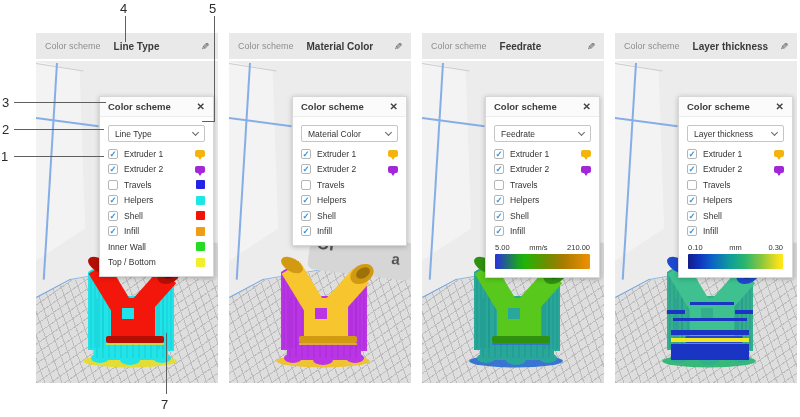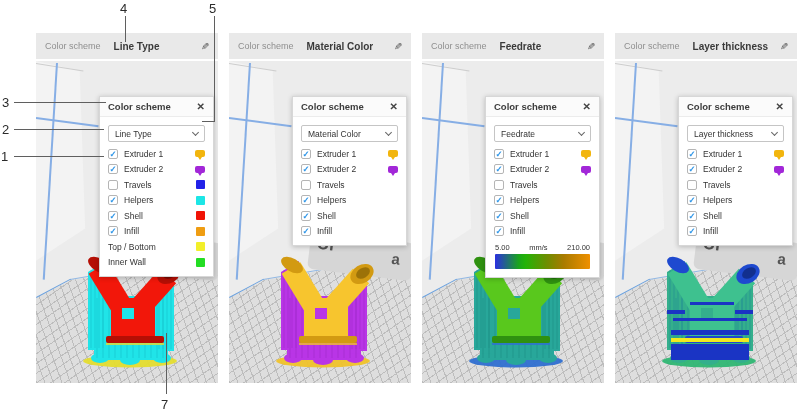--- a/index.html
+++ b/index.html
@@ -221,27 +221,27 @@
         </div>
         <div class="row">
           <span class="cb checked">
               <span class="tick">✓</span>
             </span>
           <span class="rlabel">Infill</span>
           <span class="sw" style="--sw: #EF9D12;"></span>
         </div>
         <div class="row no-cb">
 
+          <span class="rlabel">Inner Wall</span>
+          <span class="sw" style="--sw: #23DD23;"></span>
+        </div>
+        <div class="row no-cb">
+
           <span class="rlabel">Top / Bottom</span>
           <span class="sw" style="--sw: #F2EF2A;"></span>
-        </div>
-        <div class="row no-cb">
-
-          <span class="rlabel">Inner Wall</span>
-          <span class="sw" style="--sw: #23DD23;"></span>
         </div>
       </div>
     </div>
   </div>
 
   <div class="panel" style="left:229px">
     <div class="phead">
       <span class="phead-label">Color scheme</span>
       <span class="phead-value">Material Color</span>
       <span class="pencil">✎</span>
@@ -615,17 +615,25 @@
           <span class="rlabel">Shell</span>
 
         </div>
         <div class="row">
           <span class="cb checked">
               <span class="tick">✓</span>
             </span>
           <span class="rlabel">Infill</span>
 
         </div>
+        <div class="scale">
+          <div class="scale-labels">
+            <span>0.10</span>
+            <span>mm</span>
+            <span>0.30</span>
+          </div>
+          <div class="scale-bar" style="background: linear-gradient(90deg, rgb(21, 28, 135) 0%, rgb(16, 52, 192) 12%, rgb(12, 98, 200) 25%, rgb(15, 159, 151) 45%, rgb(43, 181, 110) 60%, rgb(142, 199, 60) 78%, rgb(245, 225, 28) 95%, rgb(255, 232, 19) 100%);"></div>
+        </div>
       </div>
     </div>
   </div>
 
 </div>
 
 </body></html>

